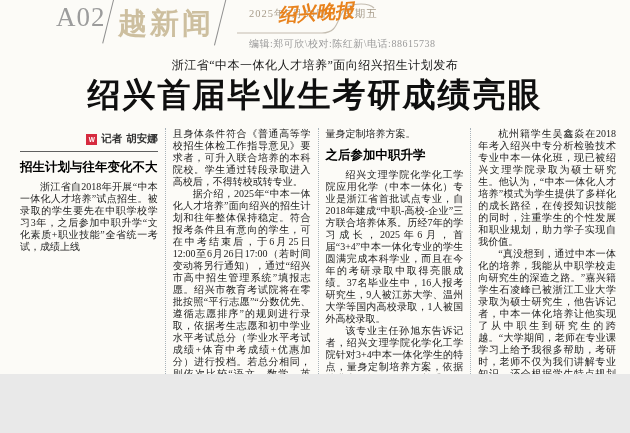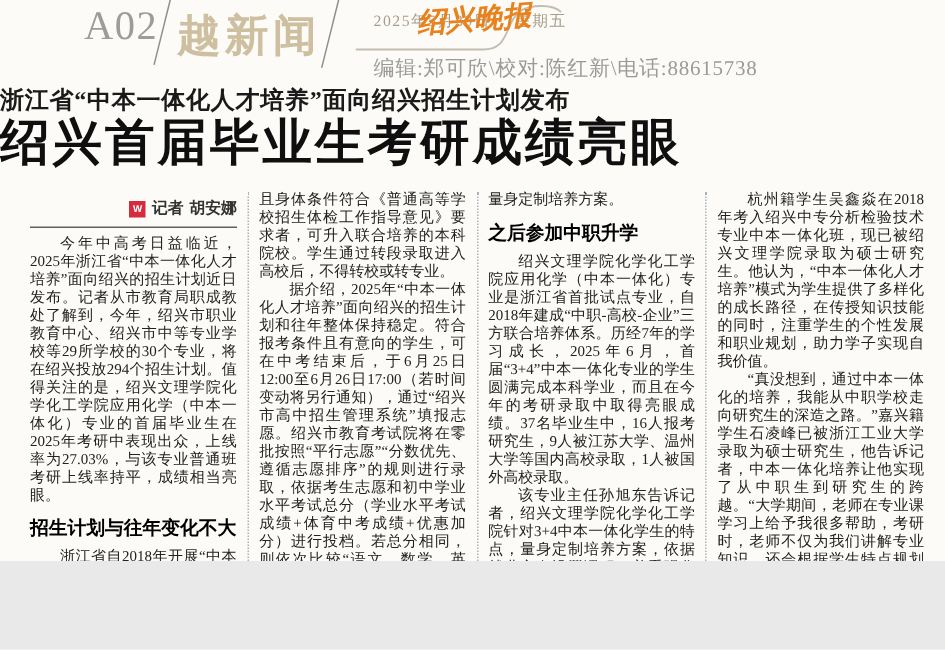--- a/index.html
+++ b/index.html
@@ -13,27 +13,27 @@
   .s1{left:108px;top:-4px;height:48px;transform:rotate(14deg);}
   .s2{left:220px;top:-4px;height:50px;transform:rotate(14deg);}
   .section{position:absolute;left:118px;top:4px;font-size:29px;font-weight:700;
            color:#cdbf9f;letter-spacing:3px;}
   .swoosh{position:absolute;left:237px;top:0;}
   .daterow{position:absolute;left:249px;top:7px;font-size:10.5px;color:#a89d8b;
            letter-spacing:1px;white-space:nowrap;}
   .daterow .wd{margin-left:16px;}
   .masthead{position:absolute;left:278px;top:0;font-size:19px;font-weight:700;
             font-style:italic;color:#e8821c;transform:rotate(-4deg);white-space:nowrap;}
-  .staff{position:absolute;left:249px;top:37px;font-size:14px;color:#9a9a9a;
+  .staff{position:absolute;left:249px;top:37px;font-size:10px;color:#9a9a9a;
          letter-spacing:.5px;white-space:nowrap;}
 
   
-  .kicker{position:absolute;top:57px;left:0;right:0;text-align:left;
-          font-size:16px;font-weight:700;color:#1a1a1a;letter-spacing:.5px;}
-  .headline{position:absolute;top:73px;left:0;right:0;margin:0;text-align:left;
+  .kicker{position:absolute;top:57px;left:0;right:0;text-align:center;
+          font-size:12px;font-weight:400;color:#1a1a1a;letter-spacing:.5px;}
+  .headline{position:absolute;top:73px;left:0;right:0;margin:0;text-align:center;
             font-size:33px;font-weight:900;color:#0f0f0f;letter-spacing:2px;
             font-family:"Liberation Sans",sans-serif;}
 
   
   .bodywrap{position:absolute;top:128px;left:20px;right:14px;bottom:0;display:flex;}
   .col{flex:1 1 0;padding:0 7px;min-width:0;}
   .col:first-child{padding-left:0;}
   .col:last-child{padding-right:0;}
   .col + .col{border-left:1px dotted #a9b3ba;}
   .col p{margin:0;font-size:10px;line-height:12px;text-align:justify;color:#222;}
@@ -72,21 +72,20 @@
   <h1 class="headline">绍兴首届毕业生考研成绩亮眼</h1>
 
   <div class="bodywrap">
 
     <div class="col">
       <div class="byline">
         <span class="badge">W</span>
         <span>记者</span>
         <span>胡安娜</span>
       </div>
-      <p class="ind">今年中高考日益临近，2025年浙江省“中本一体化人才培养”面向绍兴的招生计划近日发布。记者从市教育局职成教处了解到，今年，绍兴市职业教育中心、绍兴市中等专业学校等29所学校的30个专业，将在绍兴投放294个招生计划。值得关注的是，绍兴文理学院化学化工学院应用化学（中本一体化）专业的首届毕业生在2025年考研中表现出众，上线率为27.03%，与该专业普通班考研上线率持平，成绩相当亮眼。</p>
       <div class="subhead">招生计划与往年变化不大</div>
       <p class="ind">浙江省自2018年开展“中本一体化人才培养”试点招生。被录取的学生要先在中职学校学习3年，之后参加中职升学“文化素质+职业技能”全省统一考试，成绩上线</p>
     </div>
 
     <div class="col">
       <p>且身体条件符合《普通高等学校招生体检工作指导意见》要求者，可升入联合培养的本科院校。学生通过转段录取进入高校后，不得转校或转专业。</p>
       <p class="ind">据介绍，2025年“中本一体化人才培养”面向绍兴的招生计划和往年整体保持稳定。符合报考条件且有意向的学生，可在中考结束后，于6月25日12:00至6月26日17:00（若时间变动将另行通知），通过“绍兴市高中招生管理系统”填报志愿。绍兴市教育考试院将在零批按照“平行志愿”“分数优先、遵循志愿排序”的规则进行录取，依据考生志愿和初中学业水平考试总分（学业水平考试成绩+体育中考成绩+优惠加分）进行投档。若总分相同，则依次比较“语文、数学、英语”三科之和，“语文、数学”两科之和，以及语文、数学、英语、科学、社会、体育、优惠加分的单项成绩，</p>
     </div>
 
     <div class="col">

